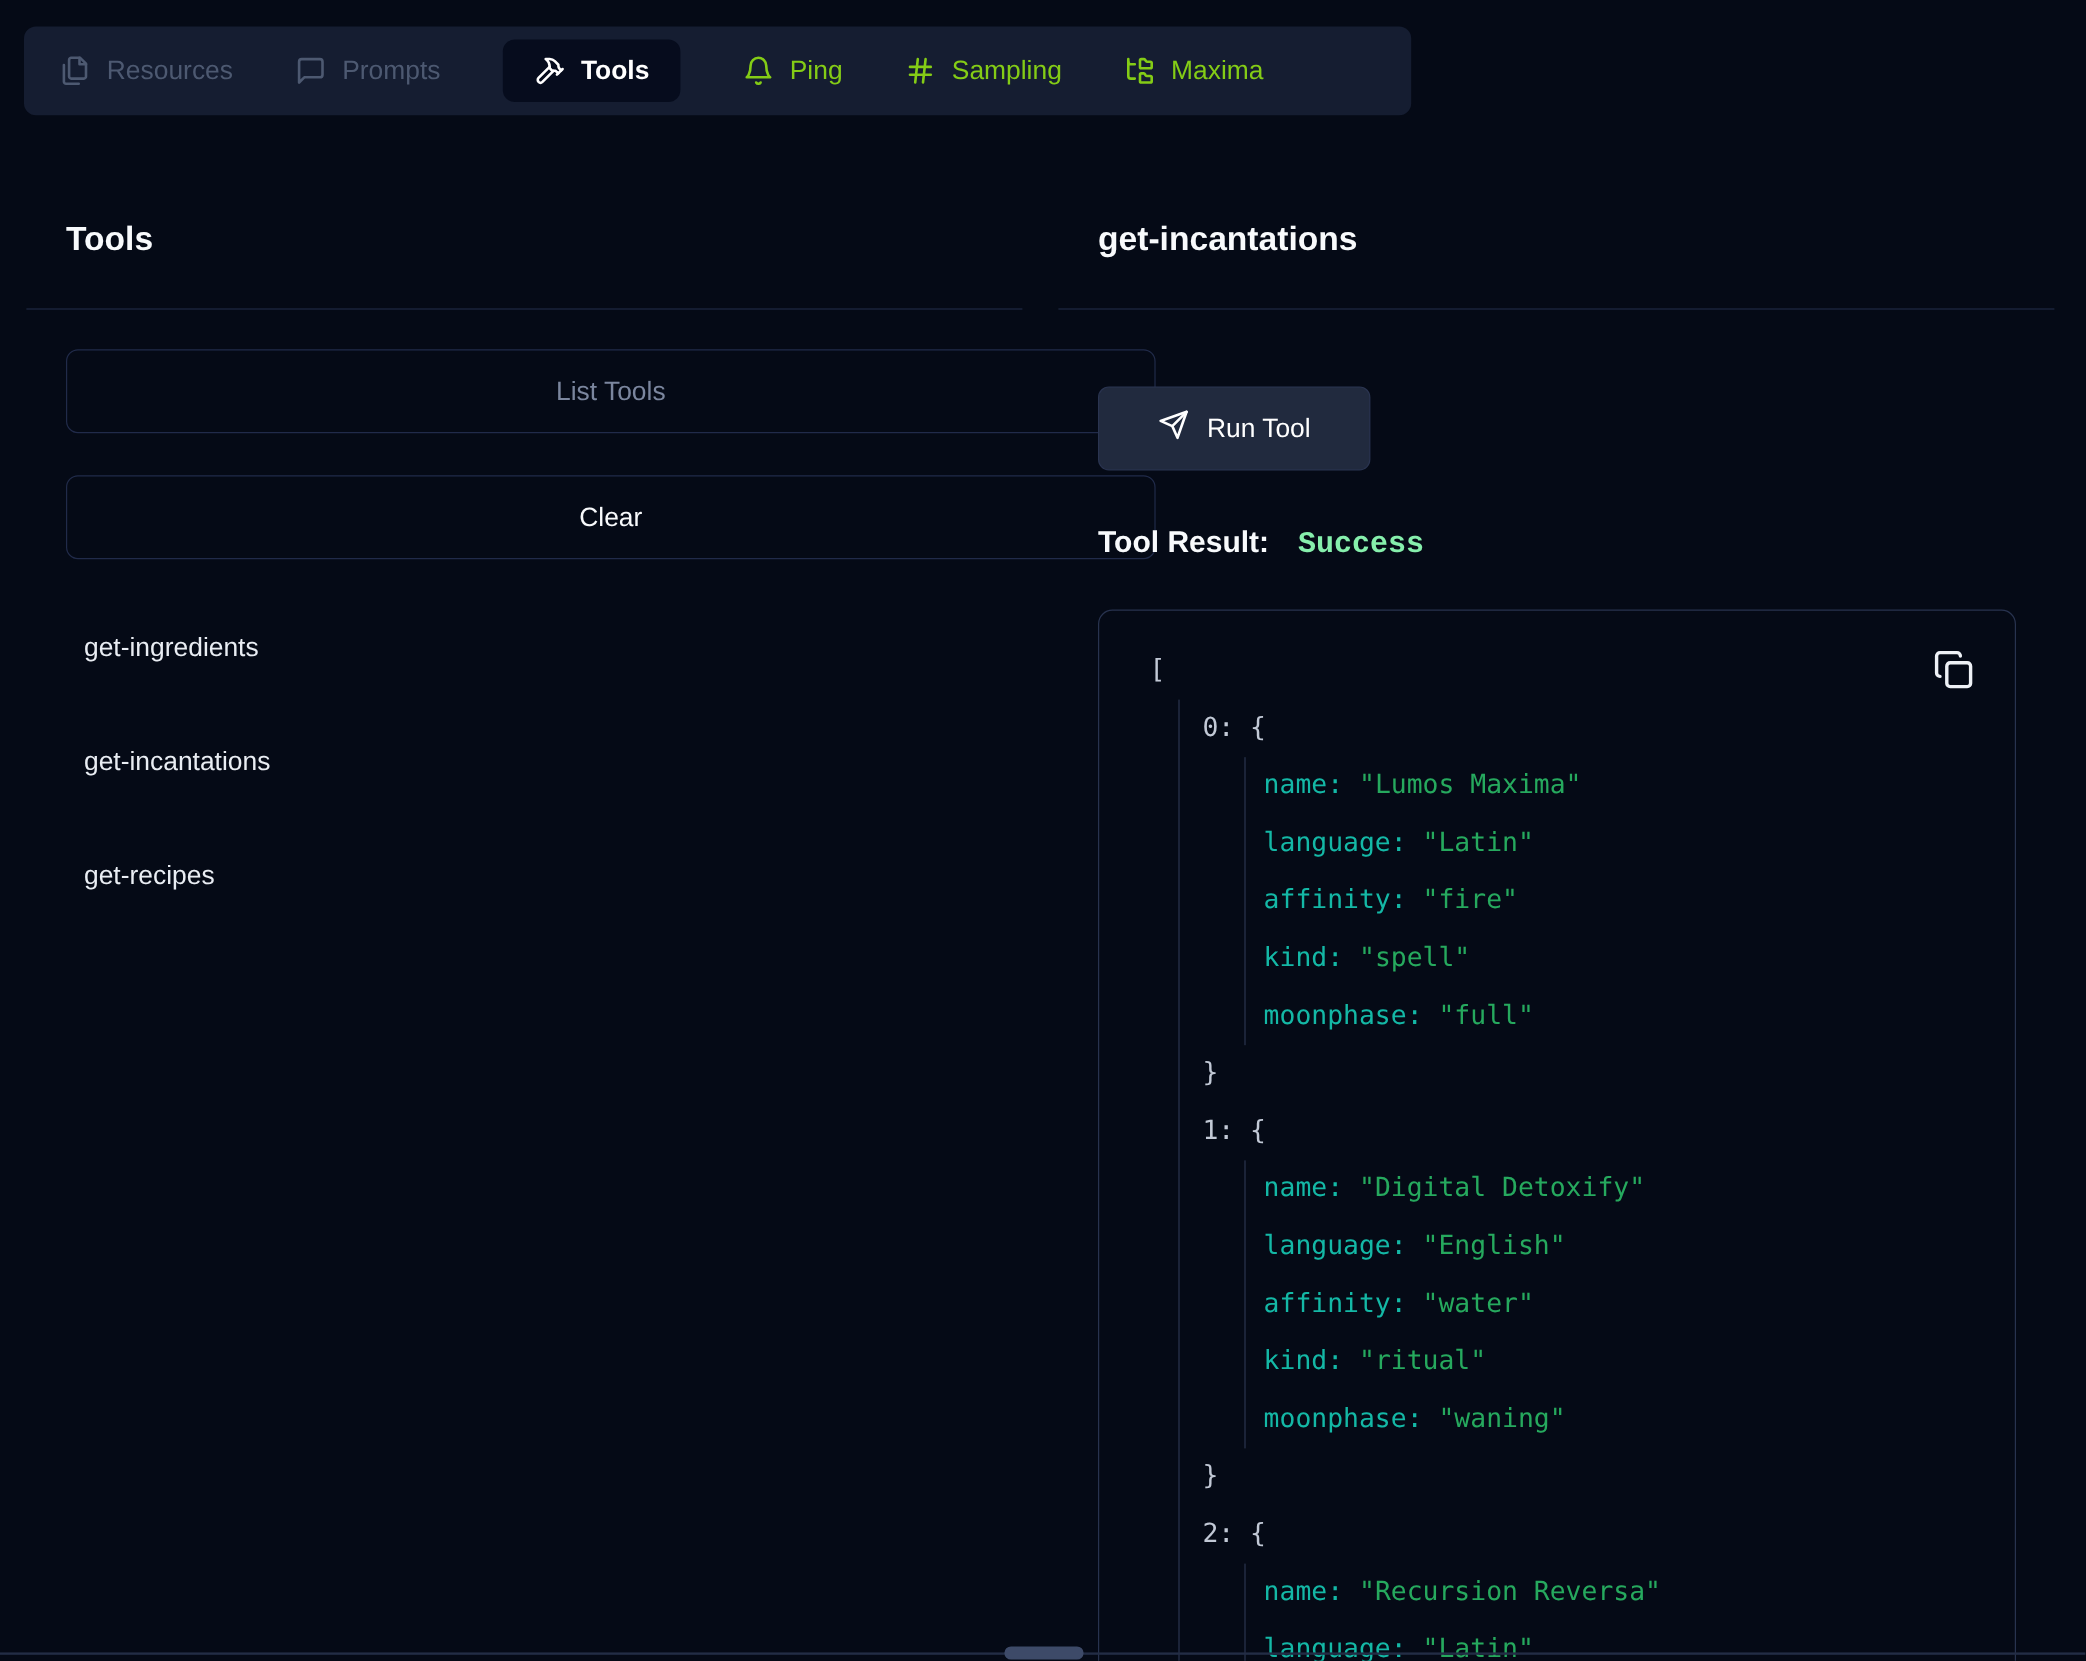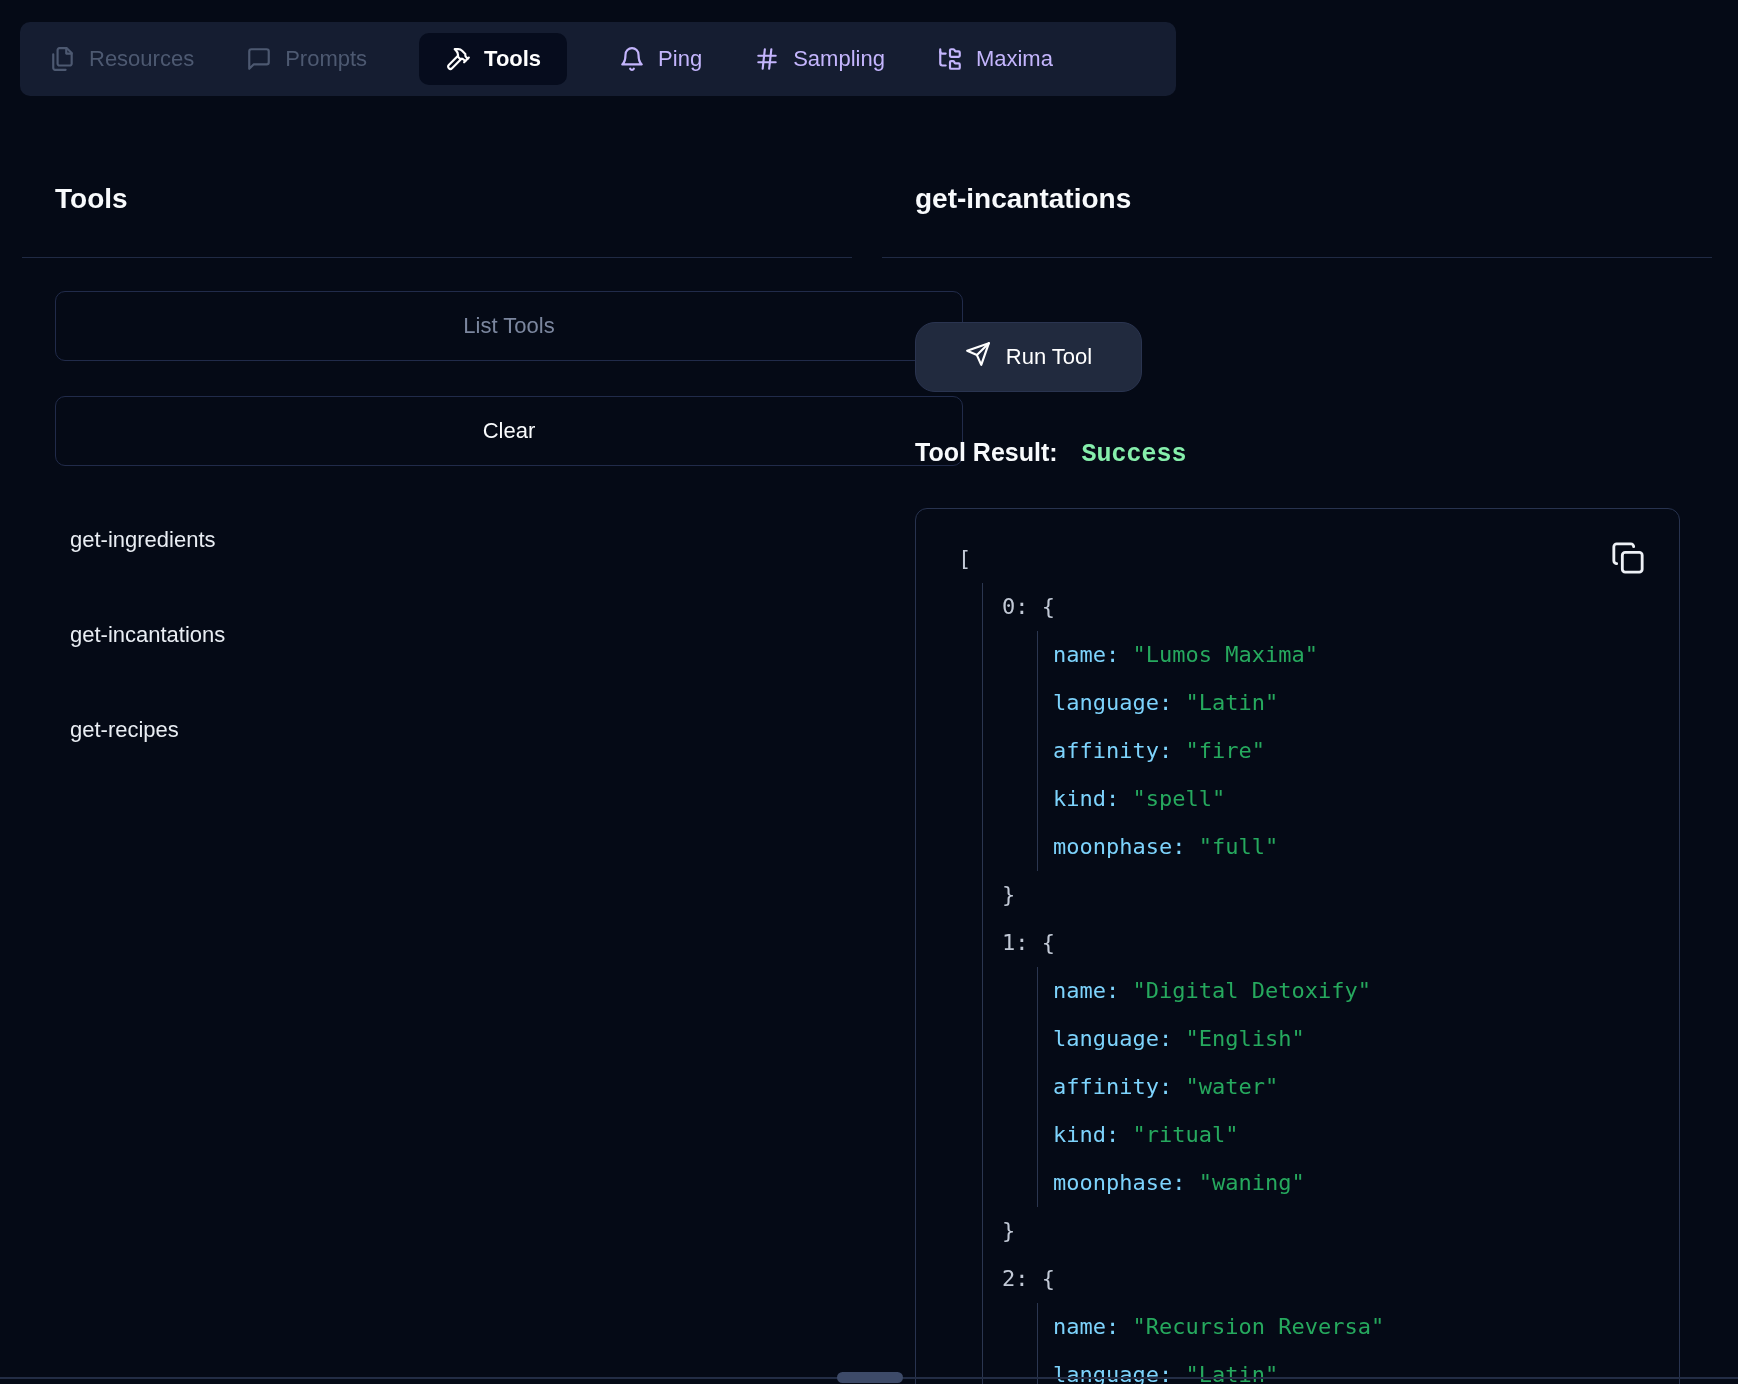--- a/index.html
+++ b/index.html
@@ -19,21 +19,21 @@
     background: #151d31;
     border-radius: 10px;
     display: flex; align-items: center;
     padding: 0 30px; box-sizing: border-box;
     gap: 52px;
   }
   .tab {
     display: flex; align-items: center; gap: 13px;
     background: none; border: none;
     font-family: "Liberation Sans", sans-serif;
-    font-size: 22px; color: #c4b5fd;
+    font-size: 22px; color: #84cc16;
     padding: 0; cursor: pointer; white-space: nowrap;
   }
   .tab svg { width: 26px; height: 26px; display: block; }
   .tab.disabled { color: #4d5971; }
   .tab.active {
     background: #060c1d;
     border-radius: 10px;
     padding: 13px 26px;
     color: #ffffff; font-weight: 600;
   }
@@ -67,21 +67,21 @@
   }
   .tool-item-0 { top: 527px; }
   .tool-item-1 { top: 622px; }
   .tool-item-2 { top: 717px; }
 
   
   .btn-run {
     position: absolute; left: 915px; top: 322px;
     width: 227px; height: 70px;
     background: #212a3e;
-    border: 1px solid #2a3450; border-radius: 20px;
+    border: 1px solid #2a3450; border-radius: 9px;
     font-family: "Liberation Sans", sans-serif;
     font-size: 22px; color: #ffffff;
     display: flex; align-items: center; justify-content: center; gap: 15px;
     cursor: pointer; box-sizing: border-box;
   }
   .btn-run svg { width: 26px; height: 26px; }
 
   .result-line {
     position: absolute; left: 915px; top: 438px;
     font-size: 25px; font-weight: 700; color: #f8fafc;
@@ -102,21 +102,21 @@
   .copy-btn svg { width: 34px; height: 34px; display: block; }
 
   .json-content {
     padding: 26px 20px 20px 42px;
     font-family: "DejaVu Sans Mono", monospace;
     font-size: 22px; line-height: 48px;
     color: #c9d0dc; white-space: nowrap;
   }
   .jlvl1 { margin-left: 24px; border-left: 1px solid #2b3650; padding-left: 19px; }
   .jlvl2 { margin-left: 35px; border-left: 1px solid #2b3650; padding-left: 15px; }
-  .jkey   { color: #7dd3fc; }
+  .jkey   { color: #14b8a6; }
   .jpunct { color: #c2c9d6; }
   .jval   { color: #26a95e; }
 
   
   .hscroll-track {
     position: absolute; left: 0; top: 1377px;
     width: 1738px; height: 2px; background: #232d45;
   }
   .hscroll-thumb {
     position: absolute; left: 837px; top: 1372px;

